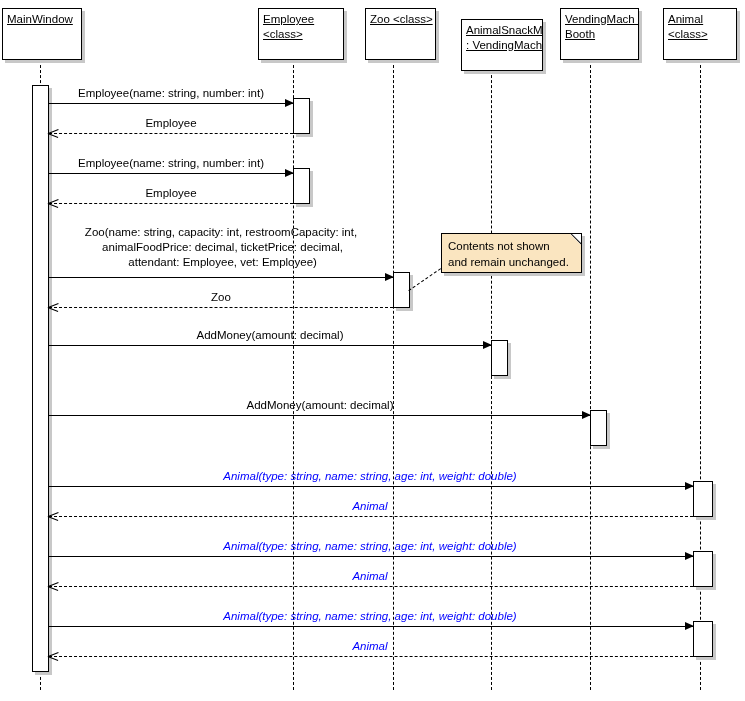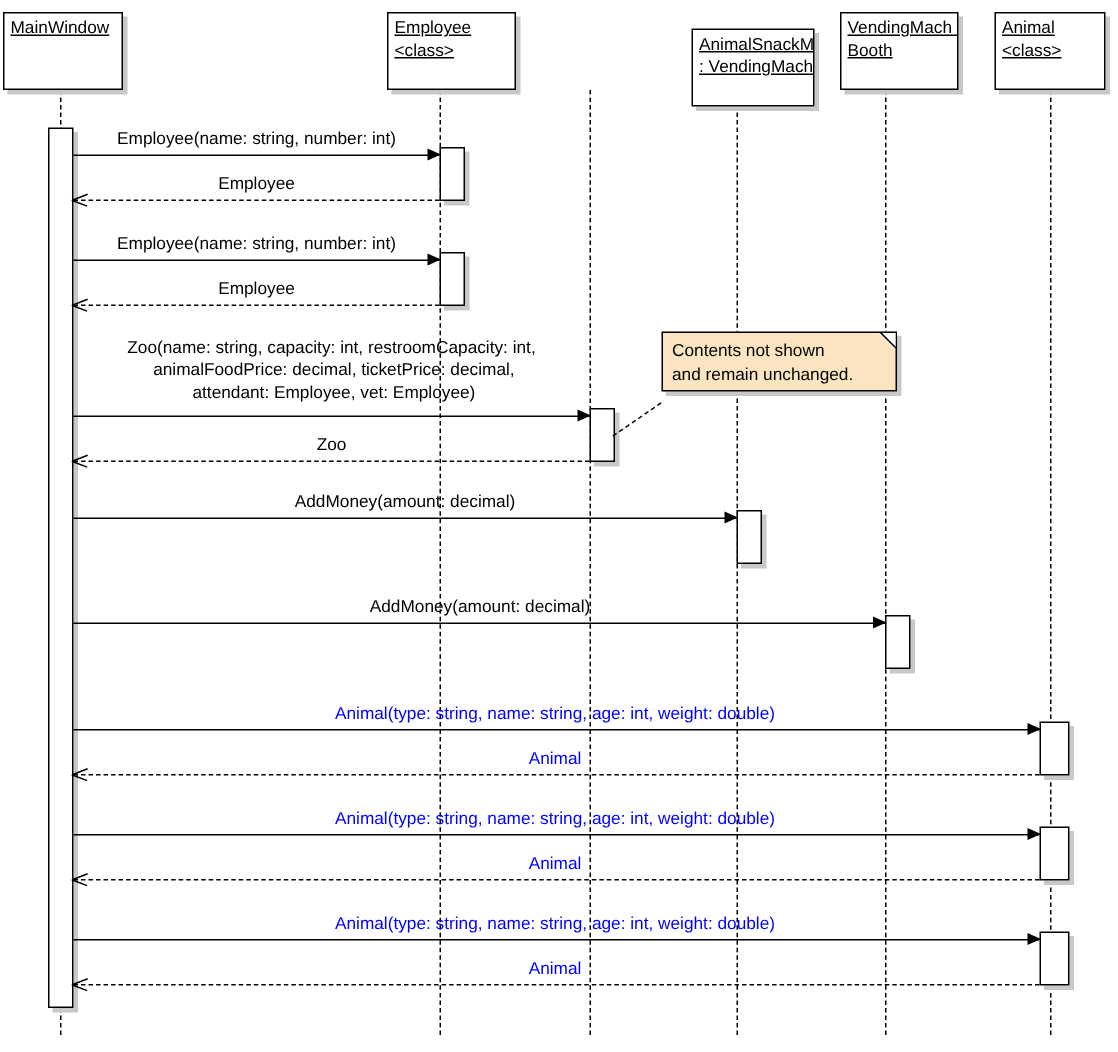--- a/index.html
+++ b/index.html
@@ -103,20 +103,21 @@
     position: absolute;
     font-size: 11.5px;
     line-height: 15px;
     color: #000000;
     white-space: pre;
     text-align: left;
     transform: translateX(-50%);
   }
   .msg-label.blue {
     color: #0000ff;
+    font-style: italic;
   }
   .msg-label.multi {
     white-space: pre;
     text-align: center;
   }
 
   
   .note {
     position: absolute;
     box-sizing: border-box;
@@ -165,20 +166,23 @@
     </div>
     <div class="lifeline" style="left: 293px; top: 60px; height: 630px;"></div>
     <div class="activation" style="left: 293px; top: 98px; width: 17px; height: 36px;"></div>
     <div class="activation" style="left: 293px; top: 168px; width: 17px; height: 36px;"></div>
     <div class="lifeline-head" style="left: 258px; top: 8px; width: 86px; height: 52px;">
       <span class="hd-line">Employee</span>
       <span class="hd-line">&lt;class&gt;</span>
     </div>
     <div class="lifeline" style="left: 393px; top: 60px; height: 630px;"></div>
     <div class="activation" style="left: 393px; top: 272px; width: 17px; height: 36px;"></div>
+    <div class="lifeline-head" style="left: 365px; top: 8px; width: 71px; height: 52px;">
+      <span class="hd-line">Zoo &lt;class&gt;</span>
+    </div>
     <div class="lifeline" style="left: 491px; top: 60px; height: 630px;"></div>
     <div class="activation" style="left: 491px; top: 340px; width: 17px; height: 36px;"></div>
     <div class="lifeline-head" style="left: 461px; top: 8px; width: 82px; height: 52px; margin-top: 11px;">
       <span class="hd-line">AnimalSnackM</span>
       <span class="hd-line">: VendingMach</span>
     </div>
     <div class="lifeline" style="left: 590px; top: 60px; height: 630px;"></div>
     <div class="activation" style="left: 590px; top: 410px; width: 17px; height: 36px;"></div>
     <div class="lifeline-head" style="left: 560px; top: 8px; width: 79px; height: 52px;">
       <span class="hd-line">VendingMach :</span>
@@ -257,16 +261,16 @@
     <div class="msg call" style="left: 49px; top: 626px; width: 644px;">
       <div class="line"></div>
       <div class="arrow-right"></div>
     </div>
     <div class="msg-label blue" style="left: 370px; top: 609px;">Animal(type: string, name: string, age: int, weight: double)</div>
     <div class="msg ret" style="left: 49px; top: 656px; width: 644px;">
       <div class="line"></div>
       <div class="arrow-left-open"></div>
     </div>
     <div class="msg-label blue" style="left: 370px; top: 639px;">Animal</div>
-    <div class="note" style="left: 441px; top: 221px; width: 157px; height: 40px;"><span>Contents not shown
+    <div class="note" style="left: 441px; top: 233px; width: 141px; height: 40px;"><span>Contents not shown
 and remain unchanged.</span><div class="note-fold"><div class="note-fold-edge"></div></div></div>
     <div class="note-connector" style="left: 441px; top: 269px; width: 38.833px; transform: rotate(145.491deg);"></div>
   </div>
 
 </body></html>

